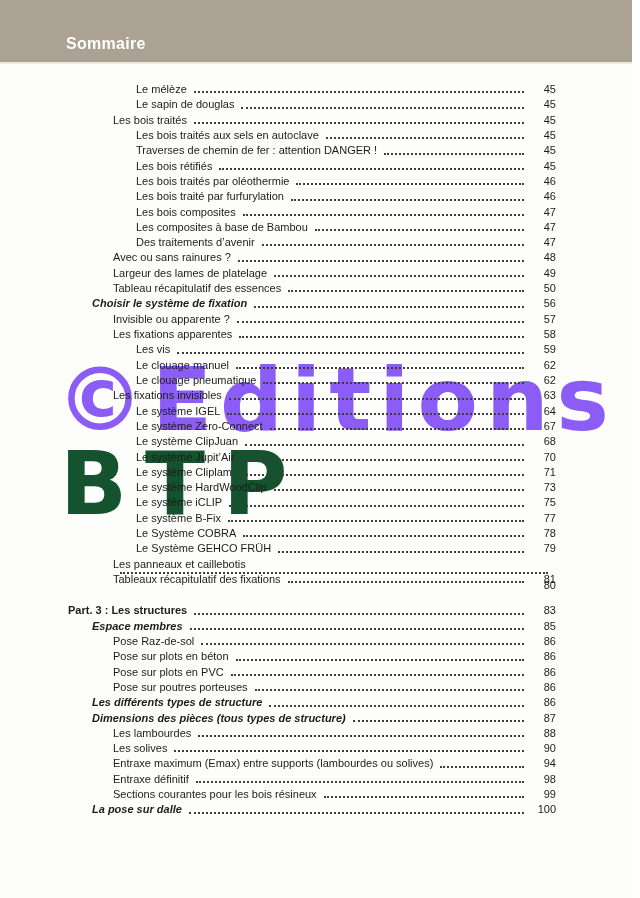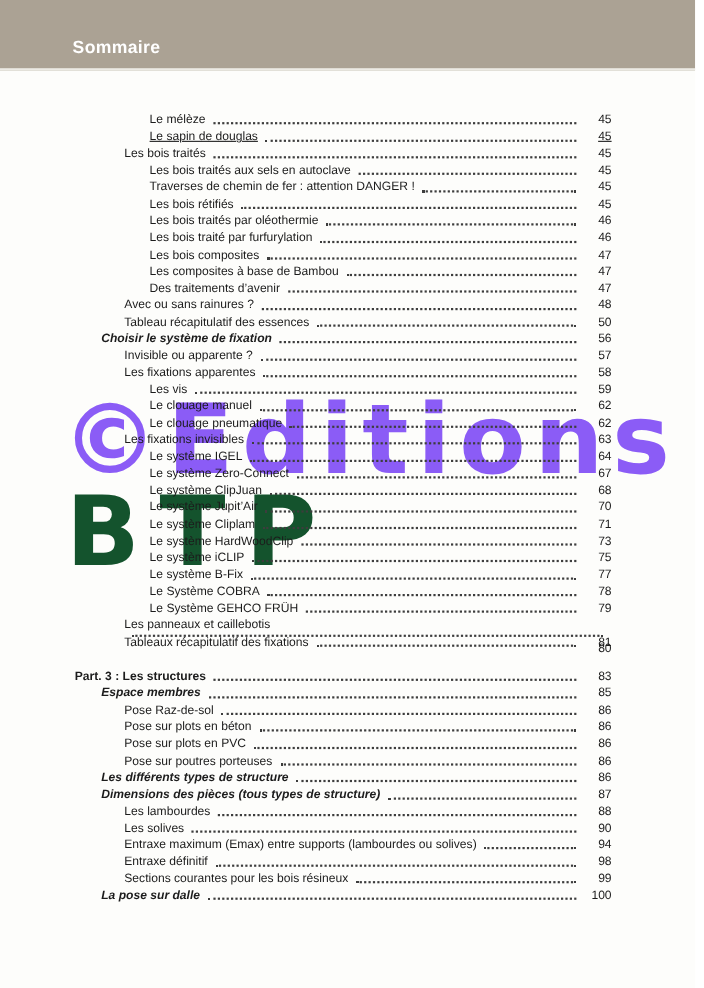--- a/index.html
+++ b/index.html
@@ -64,21 +64,20 @@
   }
   
   .toc {
     position: absolute;
     top: 82px;
     left: 66px;
     width: 490px;
     z-index: 1;
     font-size: 11px;
     color: #1c1c1c;
-    margin-top: 20px;
   }
   .toc-row {
     display: flex;
     height: 15.32px;
     line-height: 15.32px;
     cursor: pointer;
   }
   .toc-row.gap { margin-top: 16px; }
   .toc-label { white-space: nowrap; }
   .toc-row.bold .toc-label { font-weight: bold; }
@@ -108,21 +107,21 @@
     <div class="wm-line1">©Editions</div>
     <div class="wm-line2">BTP</div>
   </div>
 
   <div class="toc">
       <div class="toc-row normal" style="padding-left: 70px;">
         <span class="toc-label">Le mélèze</span>
         <span class="leader"></span>
         <span class="toc-page">45</span>
       </div>
-      <div class="toc-row normal" style="padding-left: 70px; text-decoration: underline;">
+      <div class="toc-row normal" style="padding-left: 70px;">
         <span class="toc-label">Le sapin de douglas</span>
         <span class="leader"></span>
         <span class="toc-page">45</span>
       </div>
       <div class="toc-row normal" style="padding-left: 47px;">
         <span class="toc-label">Les bois traités</span>
         <span class="leader"></span>
         <span class="toc-page">45</span>
       </div>
       <div class="toc-row normal" style="padding-left: 70px;">
@@ -162,20 +161,25 @@
       </div>
       <div class="toc-row normal" style="padding-left: 70px;">
         <span class="toc-label">Des traitements d’avenir</span>
         <span class="leader"></span>
         <span class="toc-page">47</span>
       </div>
       <div class="toc-row normal" style="padding-left: 47px;">
         <span class="toc-label">Avec ou sans rainures ?</span>
         <span class="leader"></span>
         <span class="toc-page">48</span>
+      </div>
+      <div class="toc-row normal" style="padding-left: 47px;">
+        <span class="toc-label">Largeur des lames de platelage</span>
+        <span class="leader"></span>
+        <span class="toc-page">49</span>
       </div>
       <div class="toc-row normal" style="padding-left: 47px;">
         <span class="toc-label">Tableau récapitulatif des essences</span>
         <span class="leader"></span>
         <span class="toc-page">50</span>
       </div>
       <div class="toc-row bold-italic" style="padding-left: 26px;">
         <span class="toc-label">Choisir le système de fixation</span>
         <span class="leader"></span>
         <span class="toc-page">56</span>

